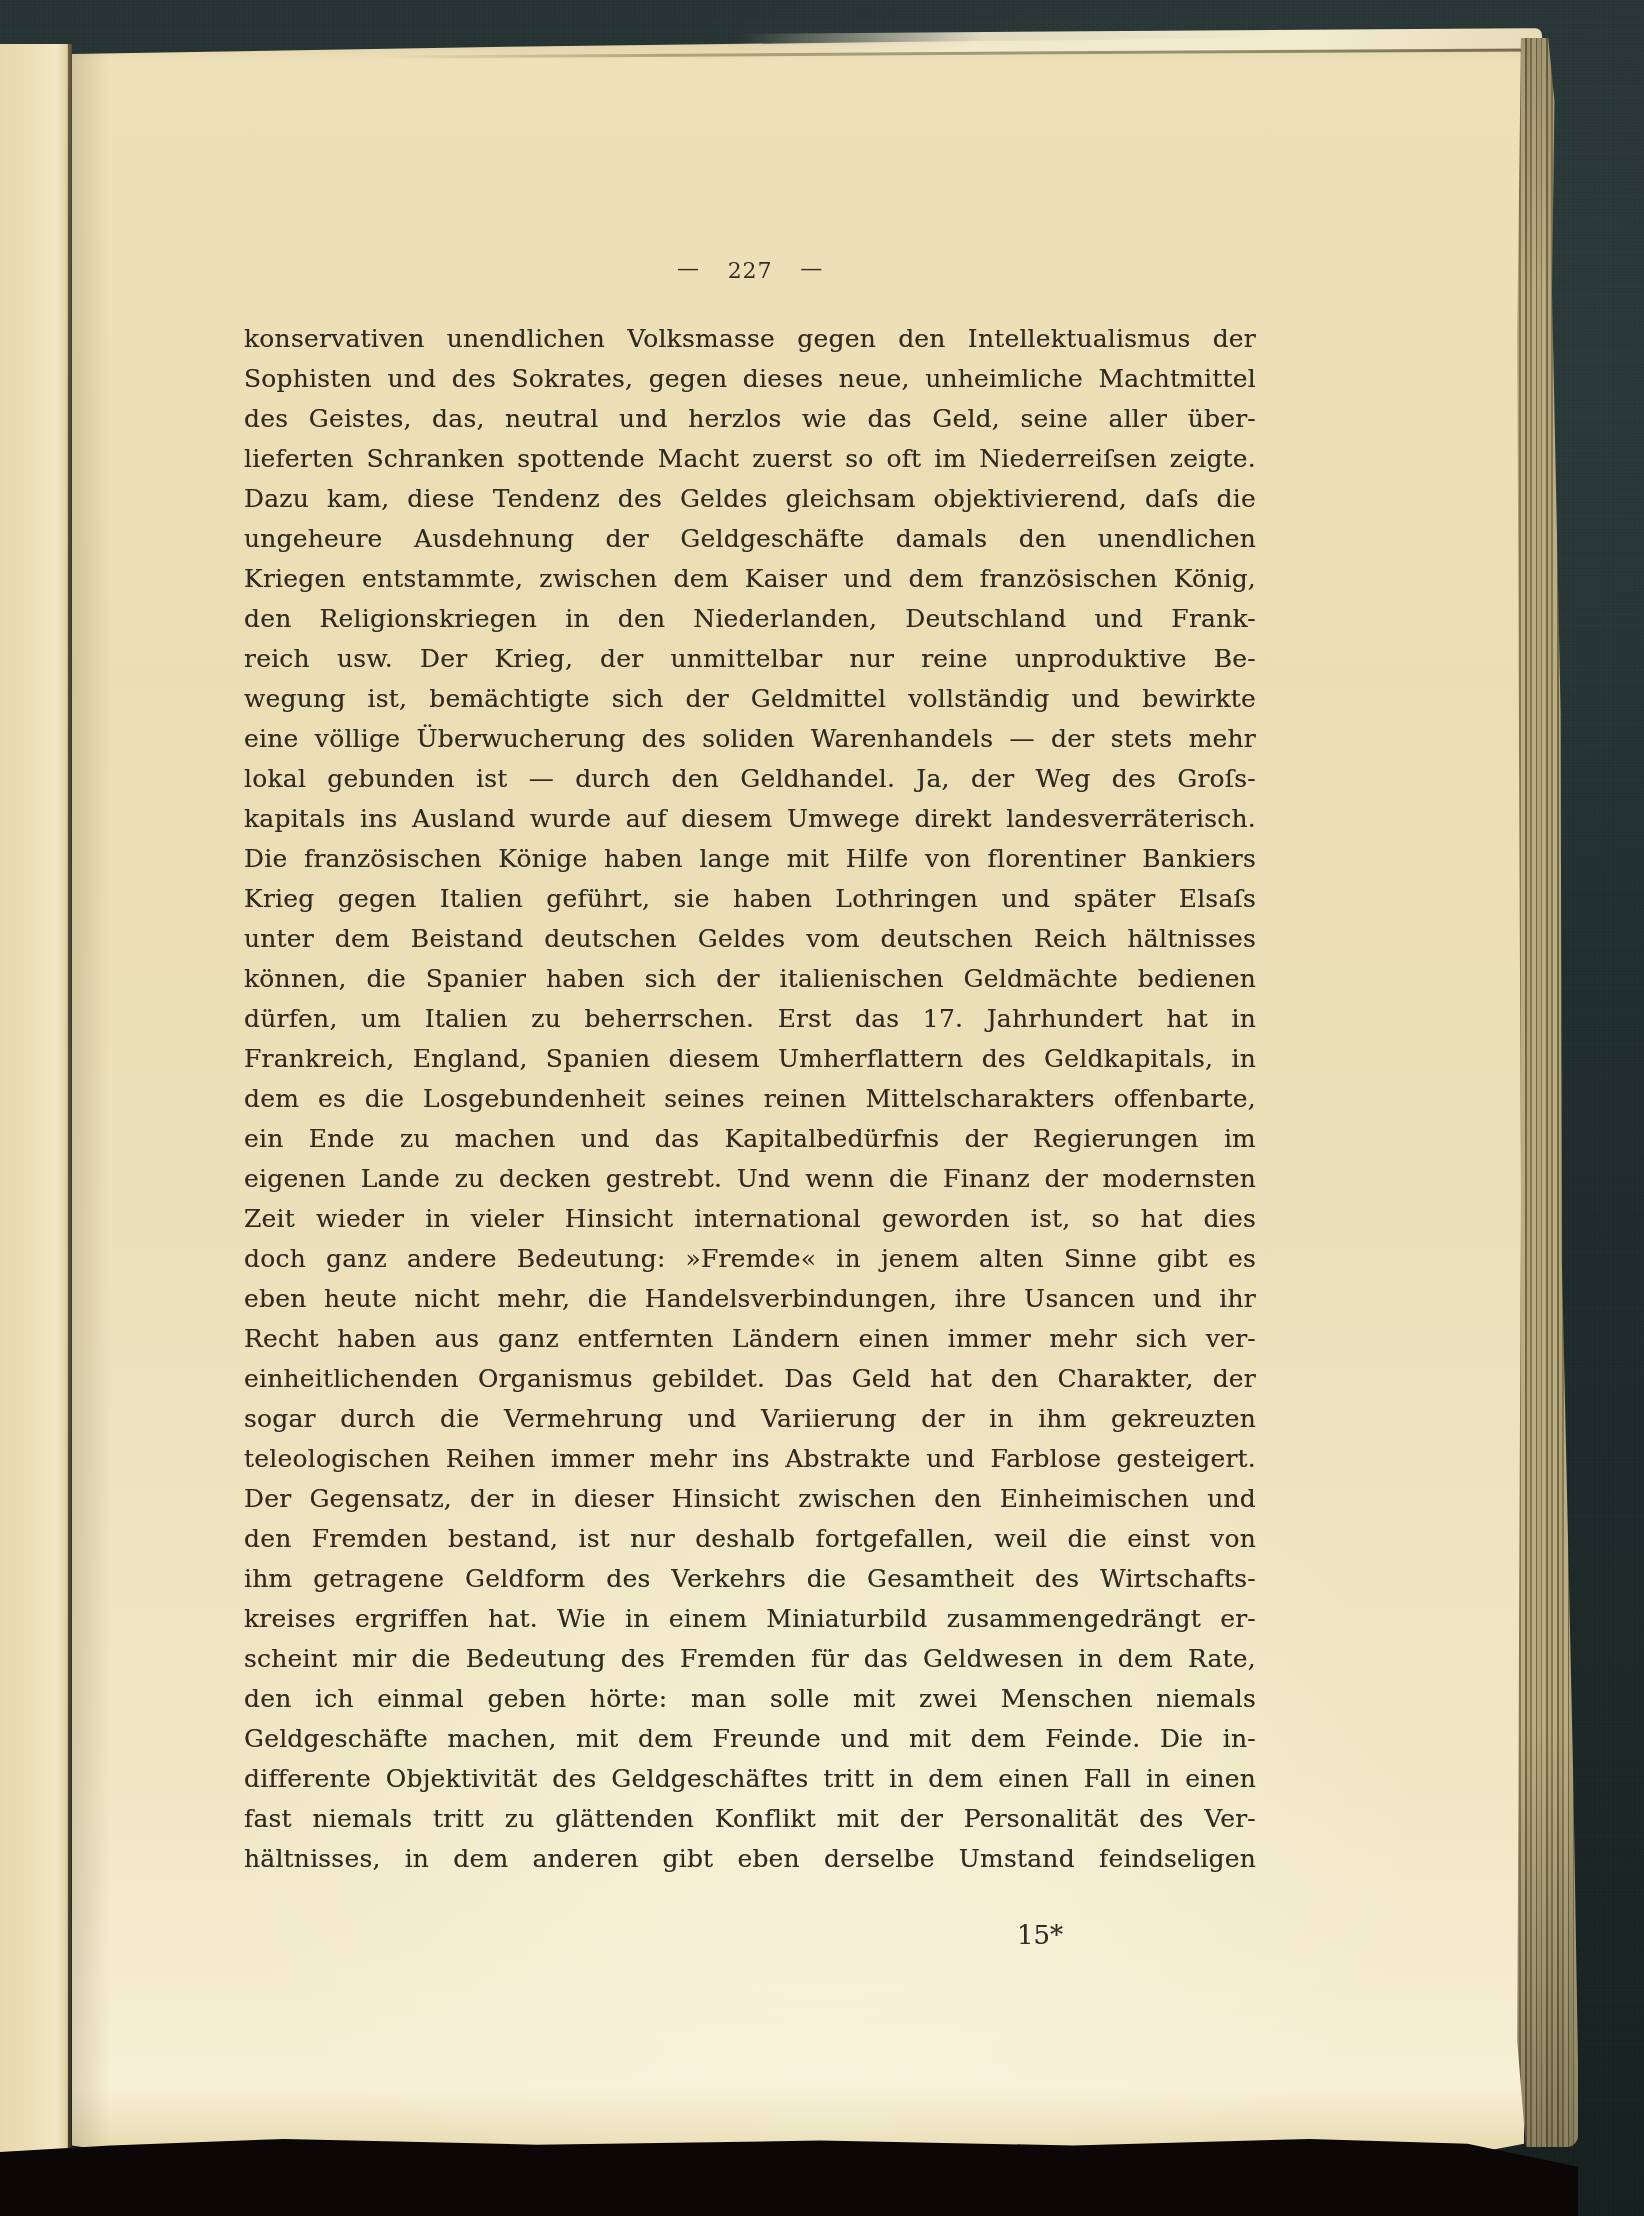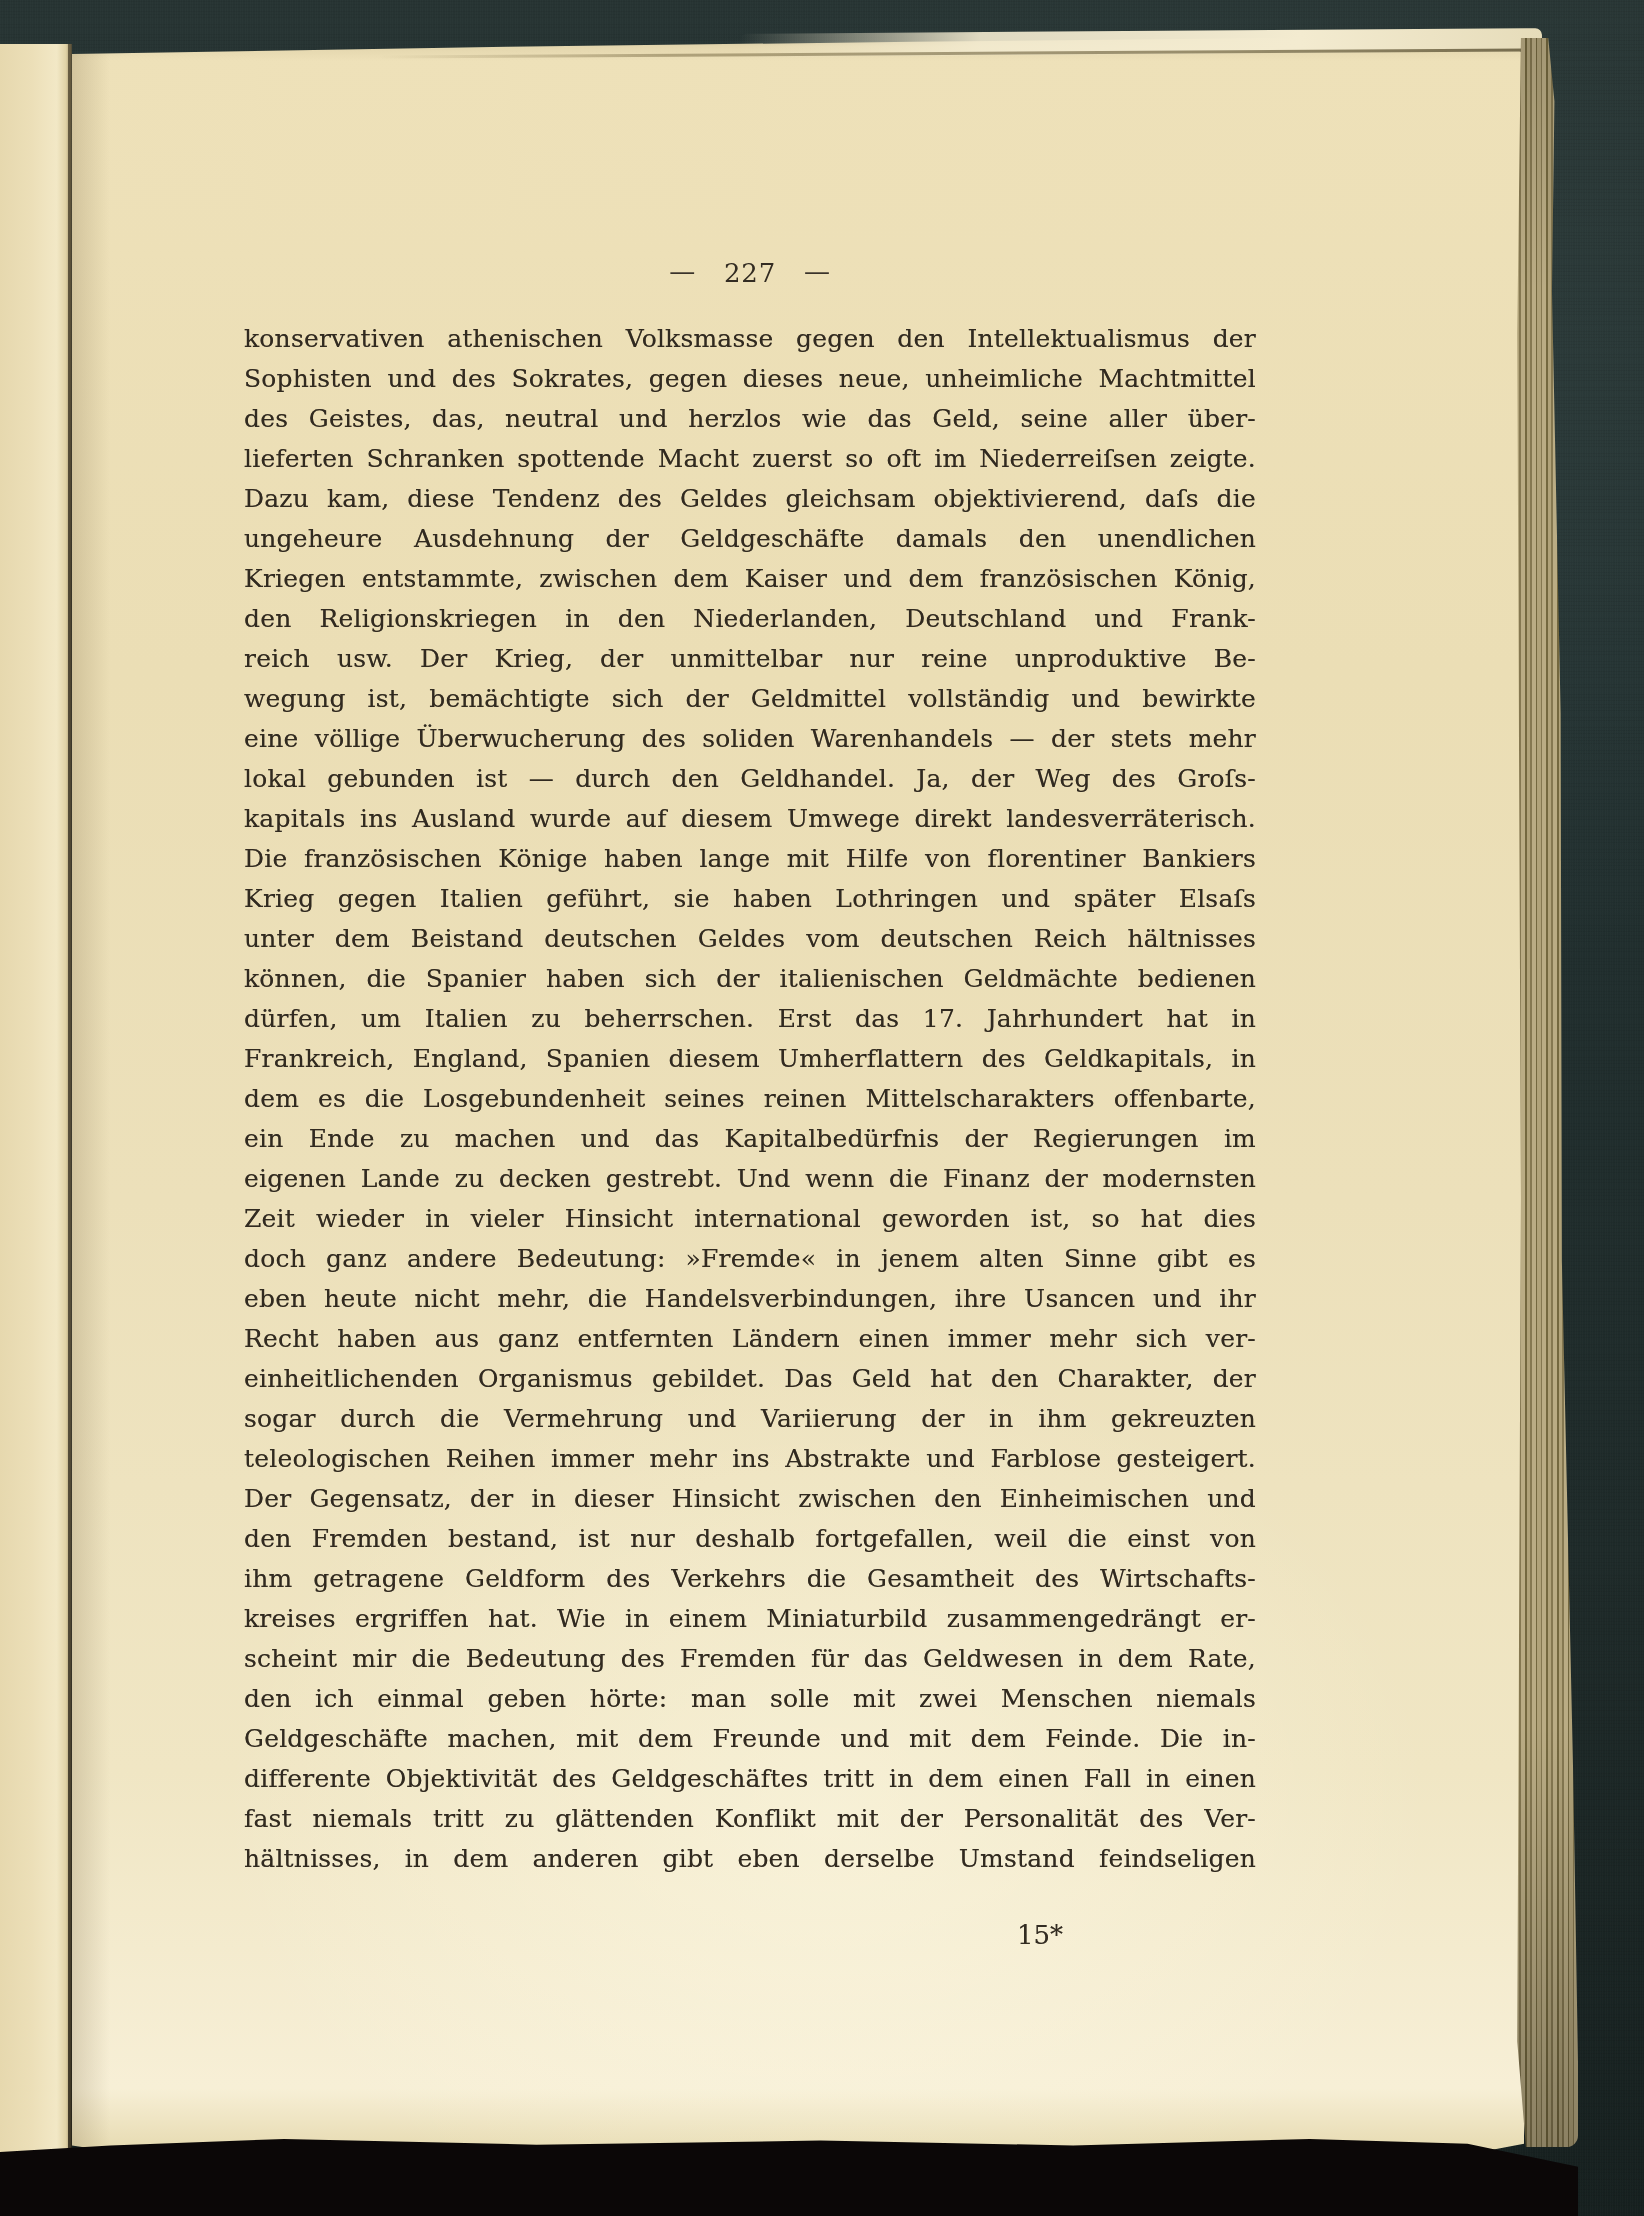--- a/index.html
+++ b/index.html
@@ -61,21 +61,21 @@
   }
   
   .bottom-black{
     position:absolute; left:0; top:2134px; width:1578px; height:82px;
     background:#0b0707;
     clip-path:polygon(0 22%, 7% 14%, 18% 6%, 34% 13%, 52% 8%, 68% 14%, 83% 6%, 93% 12%, 100% 40%, 100% 100%, 0 100%);
   }
   
   .pagenum{
     position:absolute; left:244px; top:258px; width:1012px; height:38px;
-    text-align:center; font-size:26px; color:#332c22; letter-spacing:0.8px;
+    text-align:center; font-size:22px; color:#332c22; letter-spacing:0.8px;
   }
   .pagenum .dash{margin:0 28px; position:relative; top:-2.5px; color:#3a332a;}
   .bodytext{
     position:absolute; left:244px; top:324px; width:1012px; color:#312a20;
     font-size:25px; letter-spacing:0.2px;
     text-shadow:0 0 0.6px rgba(49,42,32,.55);
   }
   .line{
     height:40px; overflow:hidden;
     text-align:justify; text-align-last:justify;
@@ -98,21 +98,21 @@
   <div class="deckle-top"></div>
   <div class="deckle-top-line"></div>
   <div class="edge-stack-right"></div>
   <div class="bottom-black"></div>
 
   <div class="pagenum">
     <span class="dash">—</span><span>227</span><span class="dash">—</span>
   </div>
 
   <div class="bodytext">
-      <div class="line">konservativen athenischen Volksmasse gegen den Intellektualismus der</div>
+      <div class="line">konservativen unendlichen Volksmasse gegen den Intellektualismus der</div>
       <div class="line">Sophisten und des Sokrates, gegen dieses neue, unheimliche Machtmittel</div>
       <div class="line">des Geistes, das, neutral und herzlos wie das Geld, seine aller über-</div>
       <div class="line">lieferten Schranken spottende Macht zuerst so oft im Niederreiſsen zeigte.</div>
       <div class="line">Dazu kam, diese Tendenz des Geldes gleichsam objektivierend, daſs die</div>
       <div class="line">ungeheure Ausdehnung der Geldgeschäfte damals den unendlichen</div>
       <div class="line">Kriegen entstammte, zwischen dem Kaiser und dem französischen König,</div>
       <div class="line">den Religionskriegen in den Niederlanden, Deutschland und Frank-</div>
       <div class="line">reich usw.  Der Krieg, der unmittelbar nur reine unproduktive Be-</div>
       <div class="line">wegung ist, bemächtigte sich der Geldmittel vollständig und bewirkte</div>
       <div class="line">eine völlige Überwucherung des soliden Warenhandels — der stets mehr</div>

